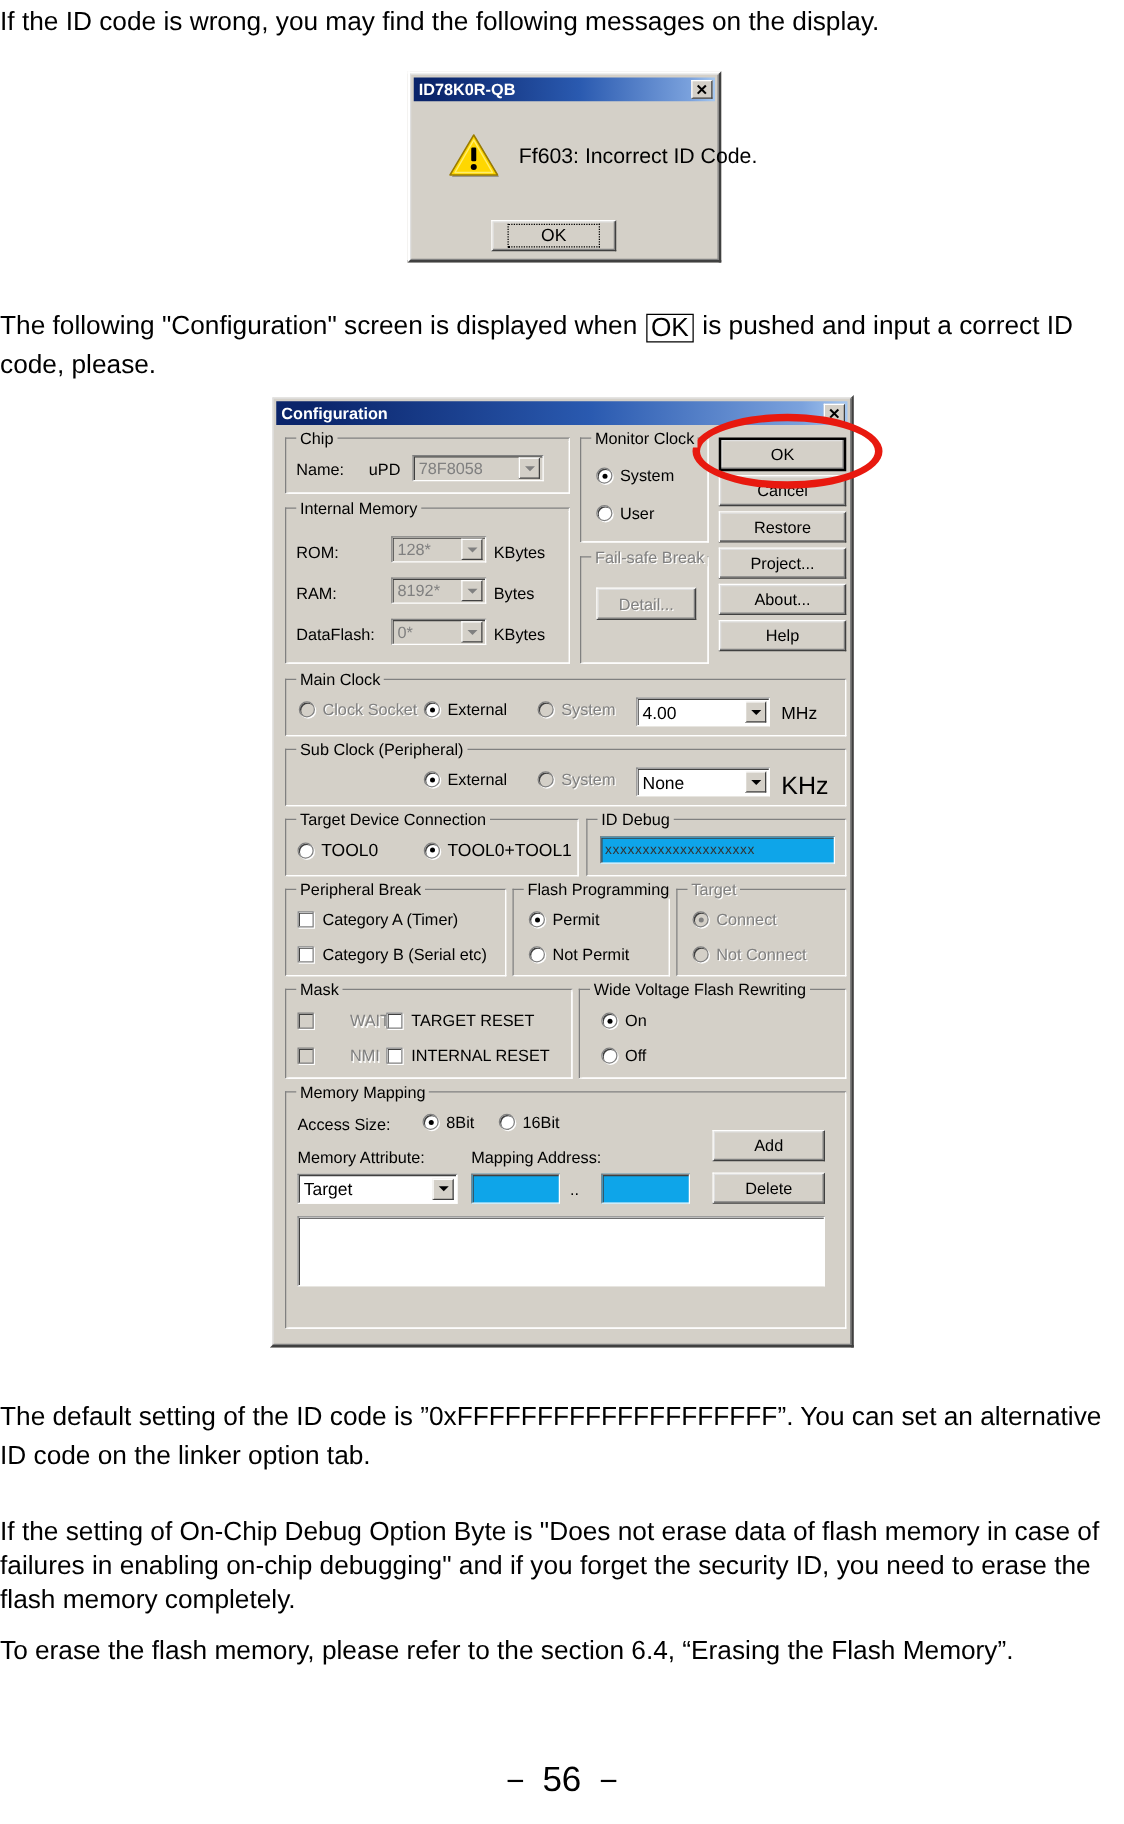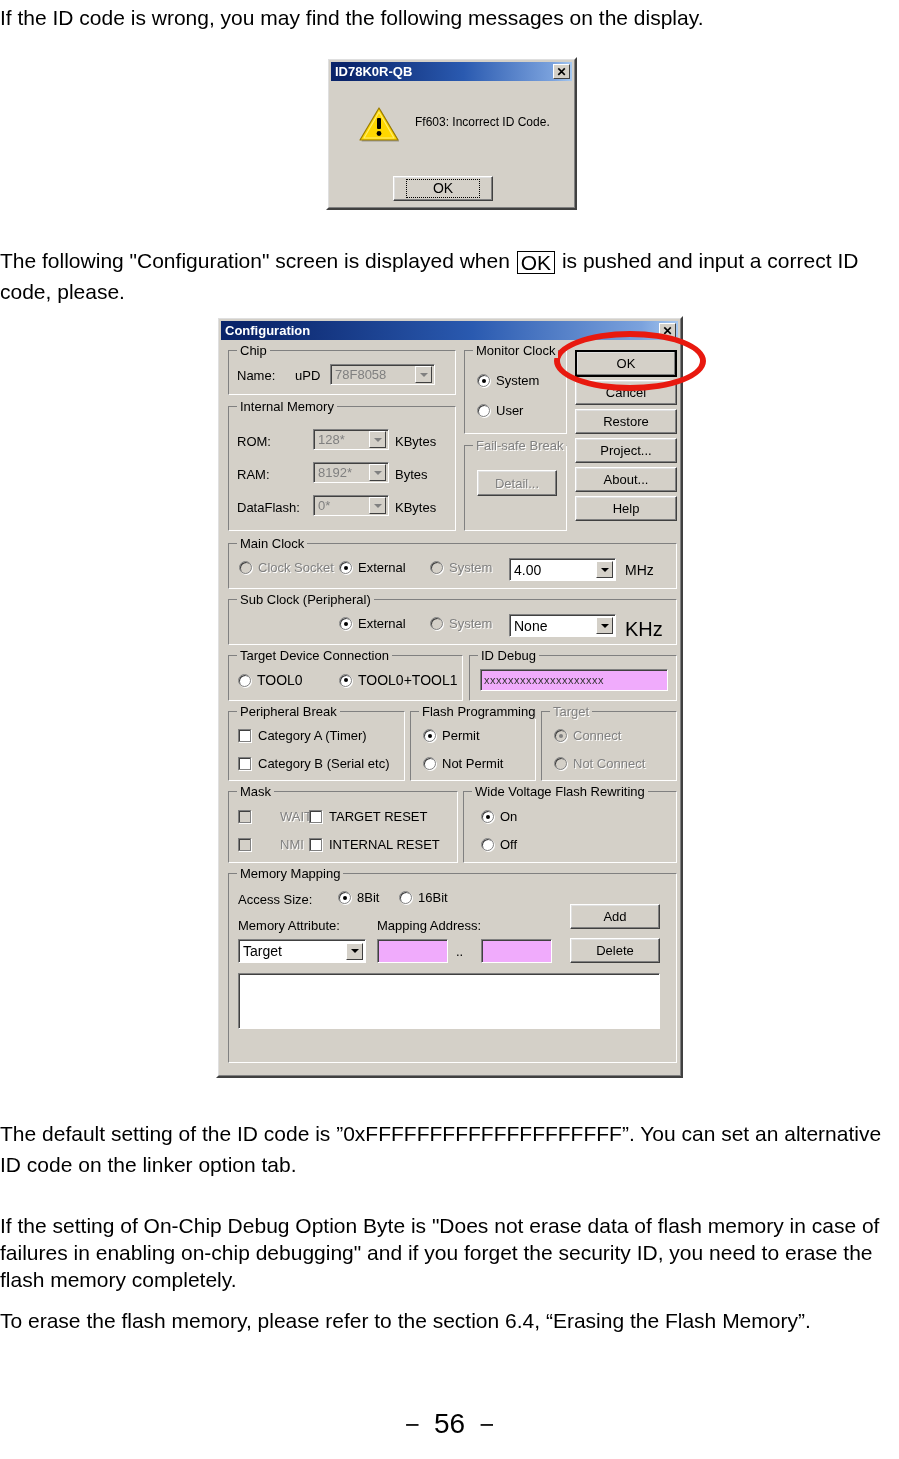--- a/index.html
+++ b/index.html
@@ -84,21 +84,21 @@
     color:#000;
     font-family:"Liberation Sans", sans-serif;
   }
 
   
   #msgbox { left:326px; top:57px; width:251px; height:153px; }
   #msgbox .body { position:absolute; left:3px; right:3px; top:24px; bottom:3px; }
   .warn-icon { position:absolute; left:28px; top:23px; width:40px; height:36px; }
   .msg-text {
     position:absolute; left:84px; top:32px;
-    font-size:12px; color:#000; white-space:nowrap;
+    font-size:17px; color:#000; white-space:nowrap;
   }
   .okbtn {
     position:absolute; left:62px; top:93px; width:100px; height:25px;
     background:#d4d0c8;
     border-top:1px solid #ffffff;
     border-left:1px solid #ffffff;
     border-right:1px solid #404040;
     border-bottom:1px solid #404040;
     box-shadow: inset -1px -1px 0 #808080, inset 1px 1px 0 #dfdfdf;
     display:flex; align-items:center; justify-content:center;
@@ -176,21 +176,21 @@
     margin-left:-4px; margin-top:-2px;
     border-left:4px solid transparent;
     border-right:4px solid transparent;
     border-top:4px solid #000;
   }
   .combo.dis .arrow::after { border-top-color:#808080; }
 
   
   .tbox {
     position:absolute; height:22px;
-    background:#f0abfc;
+    background:#0ea5e9;
     border-top:1px solid #808080;
     border-left:1px solid #808080;
     border-right:1px solid #ffffff;
     border-bottom:1px solid #ffffff;
     box-shadow: inset 1px 1px 0 #404040;
     font-size:11px;
     display:flex; align-items:center;
     padding-left:3px;
     overflow:hidden;
     white-space:nowrap;

